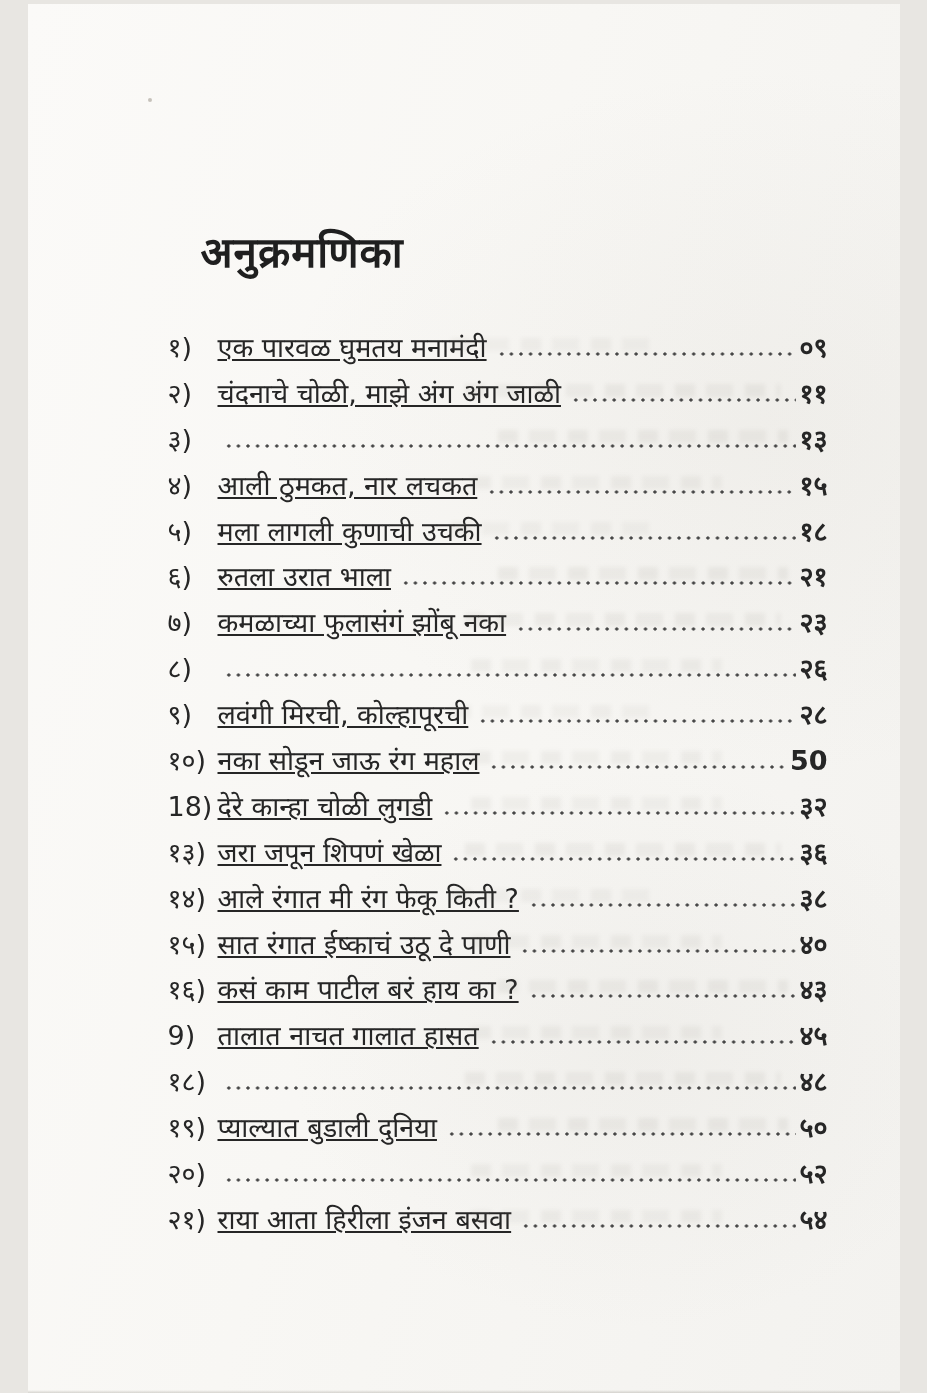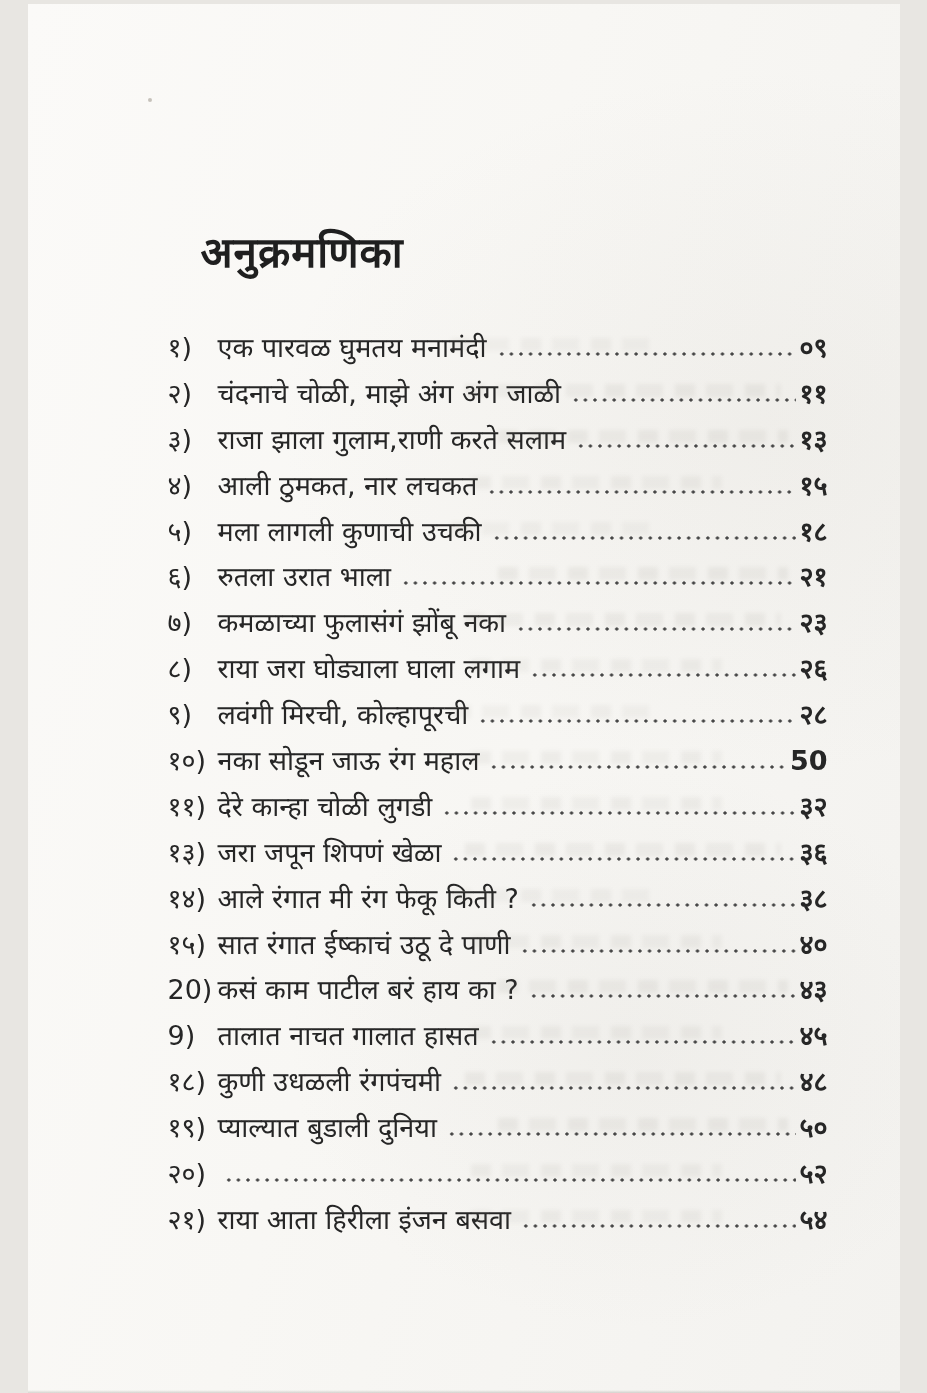--- a/index.html
+++ b/index.html
@@ -51,20 +51,21 @@
   }
 
   .row .no {
     flex: 0 0 50px;
     white-space: nowrap;
   }
 
   .row .t {
     white-space: nowrap;
     padding-right: 4px;
+    text-decoration: underline;
   }
 
   .row .leader {
     flex: 1 1 auto;
     height: 6px;
     margin: 0 3px 0 6px;
     background-image: radial-gradient(circle 1.6px at 50% 50%, #454545 1.4px, rgba(0,0,0,0) 1.8px);
     background-size: 9.6px 6px;
     background-repeat: repeat-x;
     background-position: left bottom;
@@ -148,21 +149,20 @@
   <div class="row">
     <span class="no">२)</span>
     <span class="t">चंदनाचे चोळी, माझे अंग अंग जाळी</span>
     <span class="leader"></span>
     <span class="pg">११</span>
     <span class="bleed"></span>
   </div>
 
   <div class="row">
     <span class="no">३)</span>
-    <span class="t">राजा झाला गुलाम,राणी करते सलाम</span>
     <span class="leader"></span>
     <span class="pg">१३</span>
     <span class="bleed"></span>
   </div>
 
   <div class="row">
     <span class="no">४)</span>
     <span class="t">आली ठुमकत, नार लचकत</span>
     <span class="leader"></span>
     <span class="pg">१५</span>
@@ -188,21 +188,20 @@
   <div class="row">
     <span class="no">७)</span>
     <span class="t">कमळाच्या फुलासंगं झोंबू नका</span>
     <span class="leader"></span>
     <span class="pg">२३</span>
     <span class="bleed"></span>
   </div>
 
   <div class="row">
     <span class="no">८)</span>
-    <span class="t">राया जरा घोड्याला घाला लगाम</span>
     <span class="leader"></span>
     <span class="pg">२६</span>
     <span class="bleed"></span>
   </div>
 
   <div class="row">
     <span class="no">९)</span>
     <span class="t">लवंगी मिरची, कोल्हापूरची</span>
     <span class="leader"></span>
     <span class="pg">२८</span>
@@ -211,21 +210,21 @@
 
   <div class="row">
     <span class="no">१०)</span>
     <span class="t">नका सोडून जाऊ रंग महाल</span>
     <span class="leader"></span>
     <span class="pg">50</span>
     <span class="bleed"></span>
   </div>
 
   <div class="row">
-    <span class="no">११)</span>
+    <span class="no">18)</span>
     <span class="t">देरे कान्हा चोळी लुगडी</span>
     <span class="leader"></span>
     <span class="pg">३२</span>
     <span class="bleed"></span>
   </div>
 
 
   <div class="row">
     <span class="no">१३)</span>
     <span class="t">जरा जपून शिपणं खेळा</span>
@@ -244,38 +243,37 @@
 
   <div class="row">
     <span class="no">१५)</span>
     <span class="t">सात रंगात ईष्काचं उठू दे पाणी</span>
     <span class="leader"></span>
     <span class="pg">४०</span>
     <span class="bleed"></span>
   </div>
 
   <div class="row">
-    <span class="no">20)</span>
+    <span class="no">१६)</span>
     <span class="t">कसं काम पाटील बरं हाय का ?</span>
     <span class="leader"></span>
     <span class="pg">४३</span>
     <span class="bleed"></span>
   </div>
 
   <div class="row">
     <span class="no">9)</span>
     <span class="t">तालात नाचत गालात हासत</span>
     <span class="leader"></span>
     <span class="pg">४५</span>
     <span class="bleed"></span>
   </div>
 
   <div class="row">
     <span class="no">१८)</span>
-    <span class="t">कुणी उधळली रंगपंचमी</span>
     <span class="leader"></span>
     <span class="pg">४८</span>
     <span class="bleed"></span>
   </div>
 
   <div class="row">
     <span class="no">१९)</span>
     <span class="t">प्याल्यात बुडाली दुनिया</span>
     <span class="leader"></span>
     <span class="pg">५०</span>

